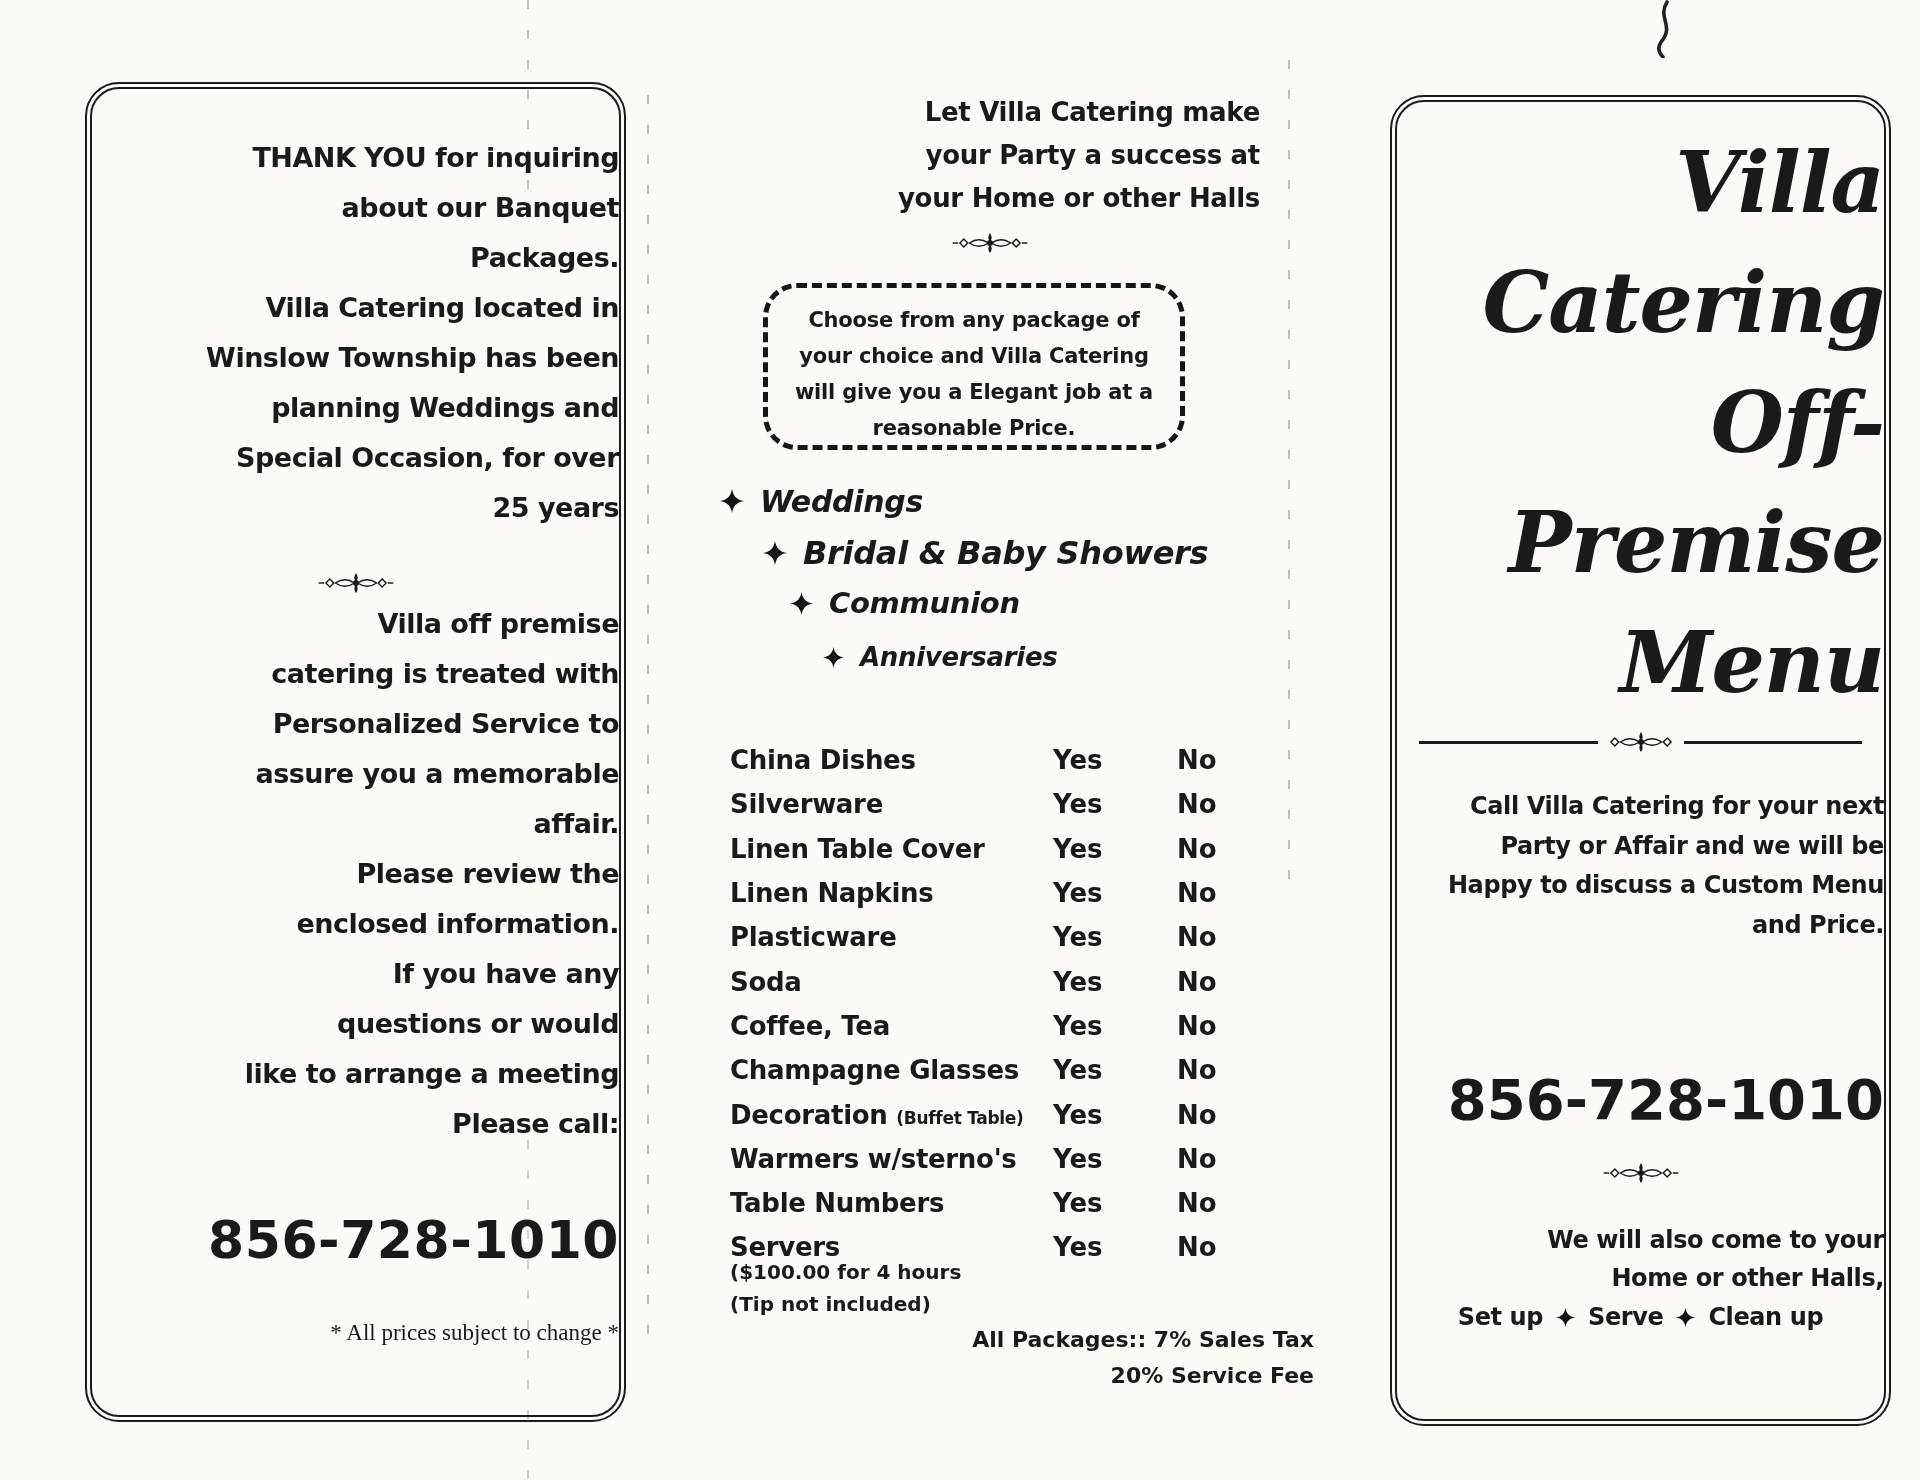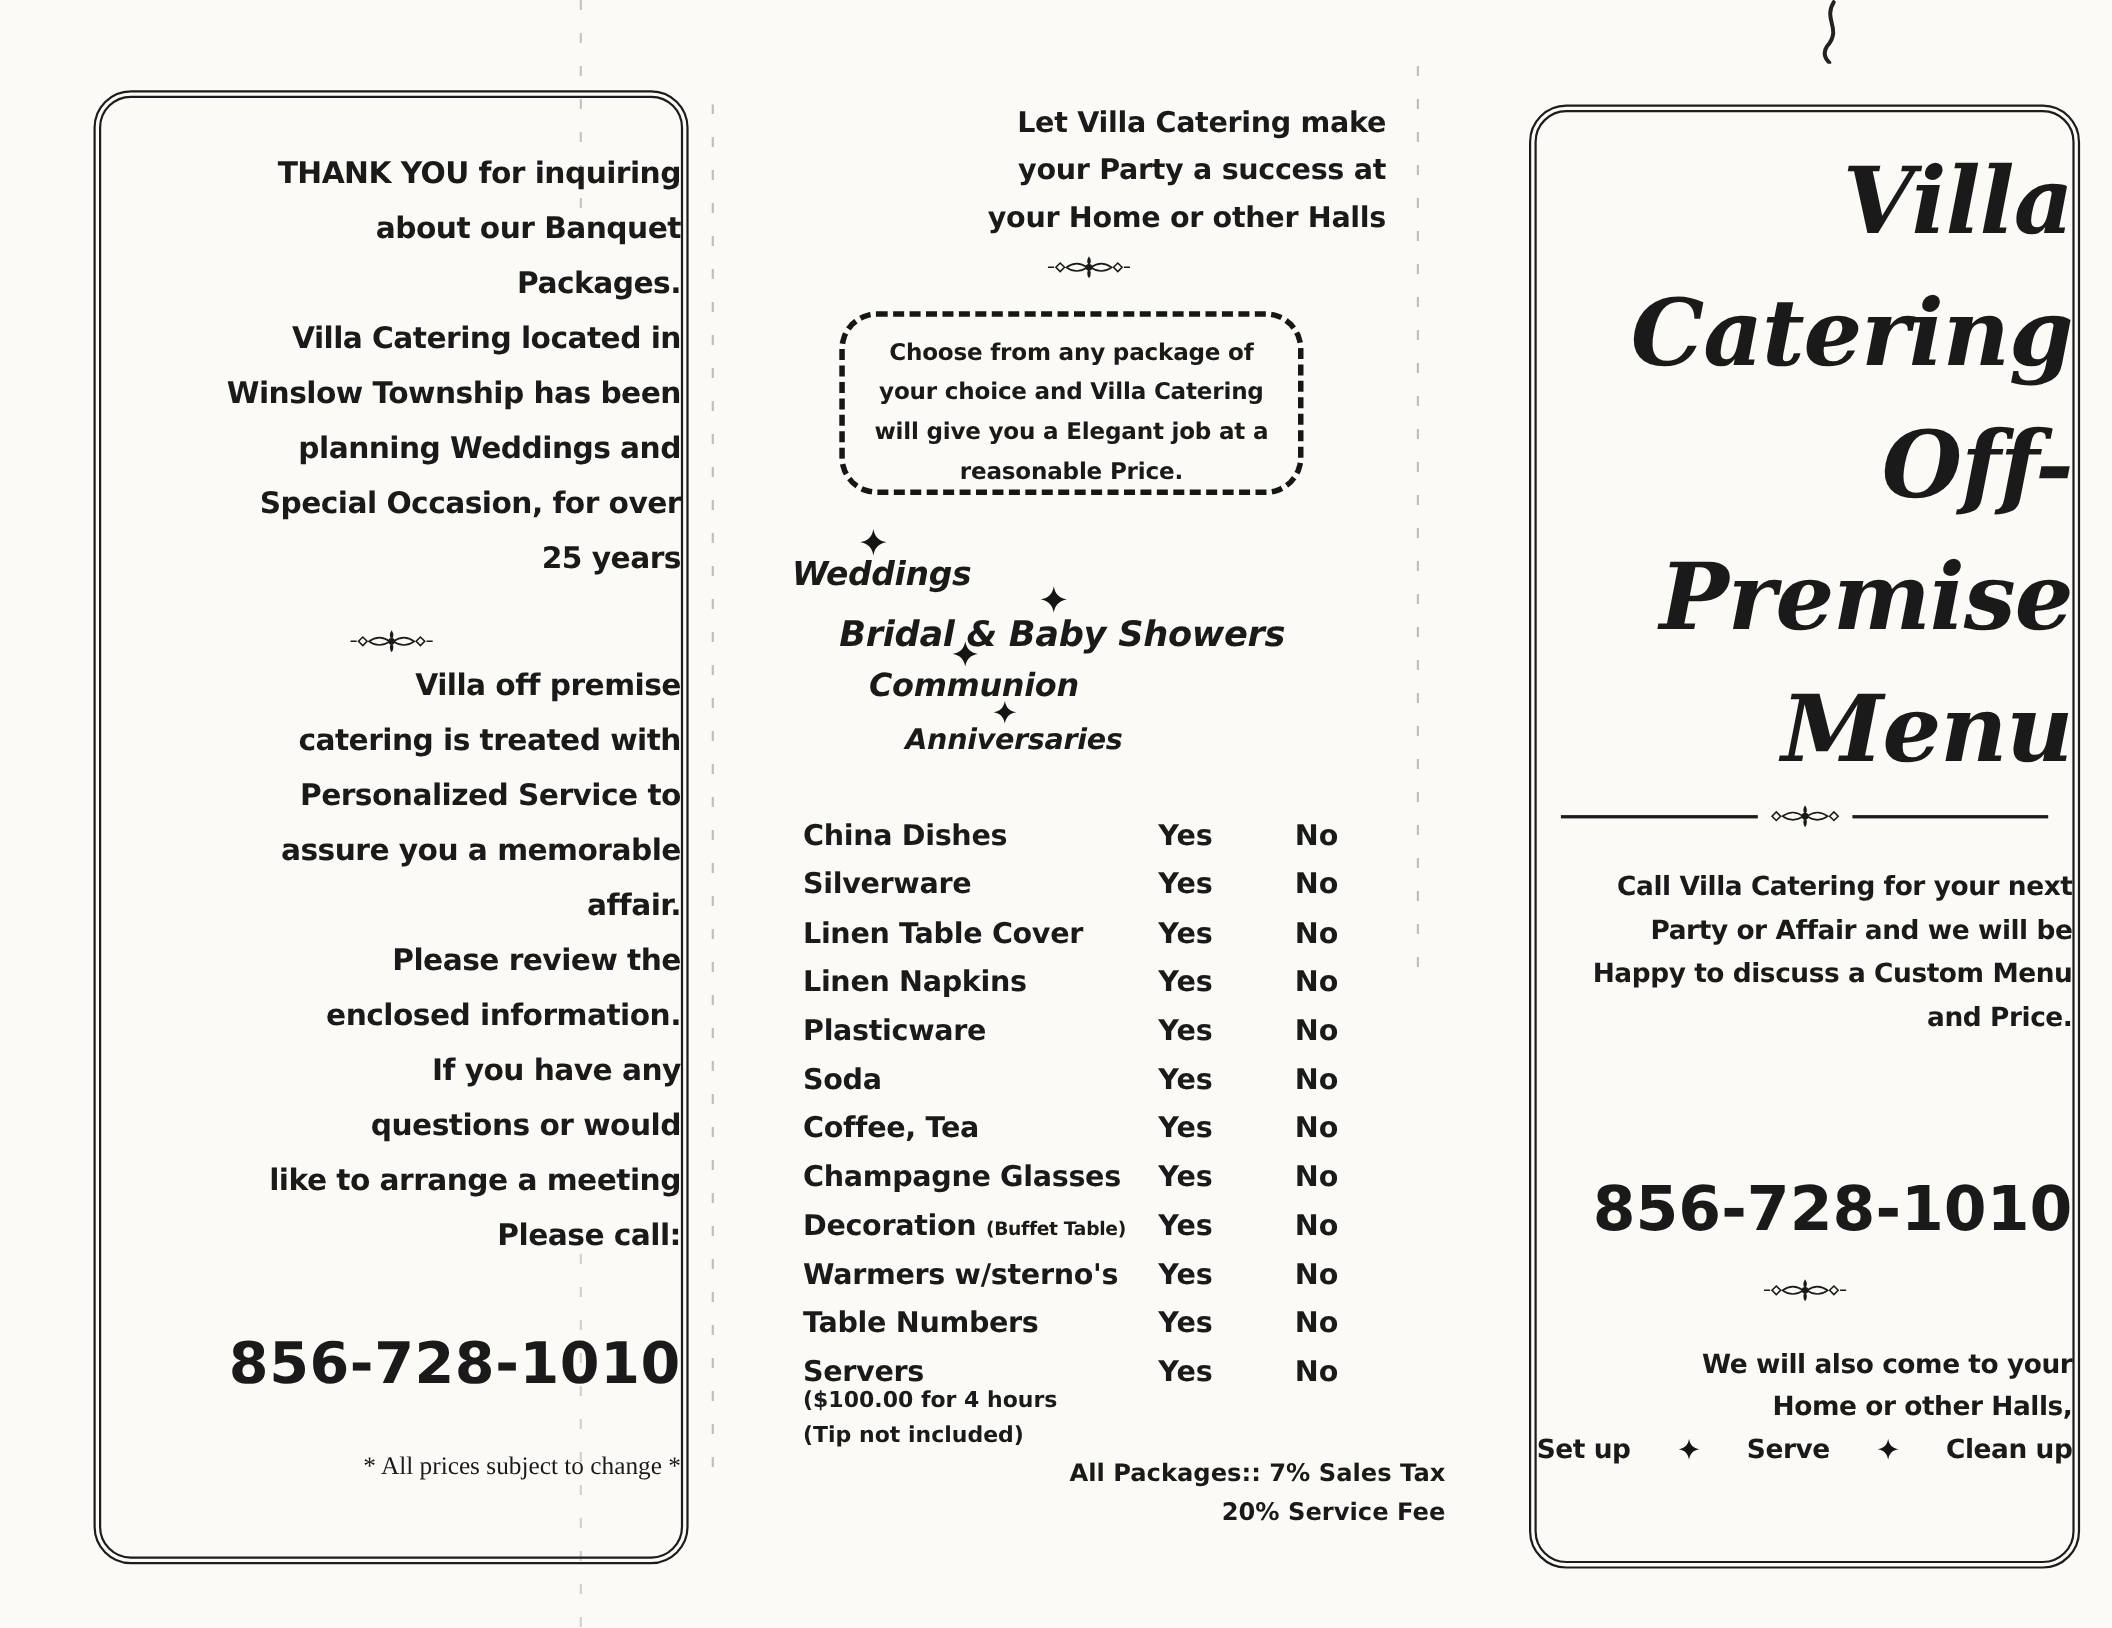--- a/index.html
+++ b/index.html
@@ -31,21 +31,21 @@
   #lp-body{top:510px;padding-left:48px;}
   #lp-phone{top:1120px;font-size:52px;font-weight:800;letter-spacing:0.5px;line-height:62px;}
   #lp-footnote{top:1228px;font-family:"Liberation Serif",serif;font-size:23px;font-weight:400;line-height:32px;}
   
   .mp-header{top:91px;font-size:26px;font-weight:700;letter-spacing:-0.3px;line-height:43px;}
   #mp-orn{top:230px;display:flex;justify-content:center;}
   #mp-callout{position:absolute;left:43px;top:283px;width:422px;height:167px;box-sizing:border-box;
     border:5px dashed #161616;border-radius:34px;padding-top:14px;
     font-size:21px;font-weight:700;line-height:36px;text-align:center;letter-spacing:-0.2px;}
   .event{position:absolute;display:flex;align-items:center;height:40px;
-    font-style:italic;font-weight:800;letter-spacing:-0.3px;font-family:"DejaVu Sans",sans-serif;flex-direction:column;}
+    font-style:italic;font-weight:800;letter-spacing:-0.3px;font-family:"DejaVu Sans",sans-serif;}
   .event .star{display:inline-flex;margin-right:16px;}
   #event-0{left:0;top:481px;font-size:30px;}
   #event-1{left:43px;top:533px;font-size:32px;}
   #event-2{left:70px;top:583px;font-size:29px;}
   #event-3{left:103px;top:637px;font-size:26px;}
   #mp-circle-heading{top:694px;font-size:26px;font-weight:700;}
   #mp-table{position:absolute;left:0;top:738px;width:540px;}
   .tr{position:relative;height:44.3px;display:flex;align-items:center;}
   .tr .item{position:absolute;left:10px;font-size:26px;font-weight:700;letter-spacing:-0.3px;white-space:nowrap;}
   .tr .item small{font-size:17px;font-weight:700;}
@@ -57,21 +57,21 @@
   #rp-title{top:21px;font-family:"DejaVu Serif",serif;font-style:italic;font-weight:700;
     font-size:84px;line-height:120px;letter-spacing:-1px;}
   #rp-divider{position:absolute;left:22px;right:22px;top:628px;height:24px;display:flex;align-items:center;gap:4px;}
   #rp-divider .rule{flex:1;height:3px;background:#1b1b1b;}
   .rp-bold{font-weight:700;letter-spacing:-0.4px;}
   #rp-pitch{top:685px;font-size:24px;line-height:39.5px;}
   #rp-address{top:862px;font-size:24px;line-height:36px;}
   #rp-phone{top:964px;font-size:56px;font-weight:800;letter-spacing:0px;line-height:68px;}
   #rp-orn{top:1058px;display:flex;justify-content:center;}
   #rp-closing{top:1119px;font-size:24px;line-height:38px;}
-  #rp-services{top:1196px;display:flex;justify-content:space-between;align-items:center;gap:13px;
+  #rp-services{top:1196px;display:flex;justify-content:center;align-items:center;gap:13px;
     font-size:24px;font-weight:700;letter-spacing:-0.4px;height:38px;}
   
   .orn{width:78px;height:26px;}
   .orn .st{fill:none;stroke:#1a1a1a;stroke-width:2.6px;}
   .orn .fl{fill:#1a1a1a;}
   .star svg{display:block;}
 </style>
 </head>
 <body>
 

